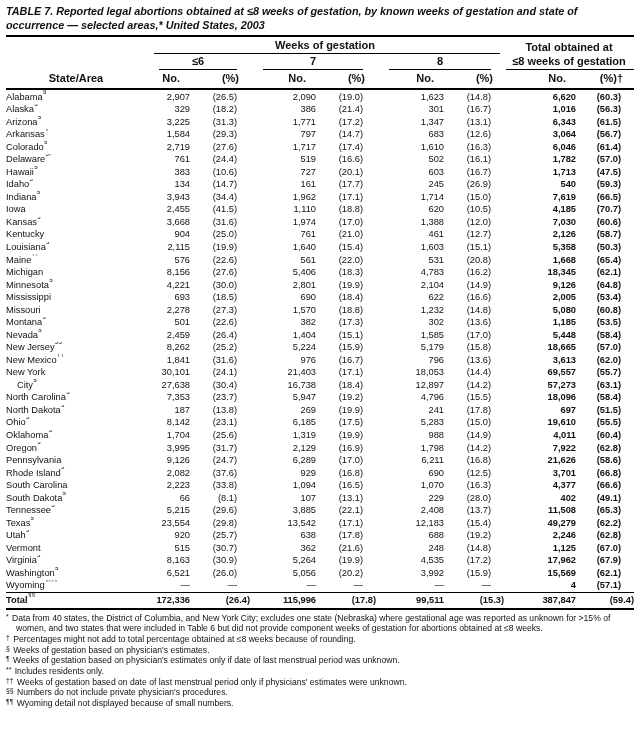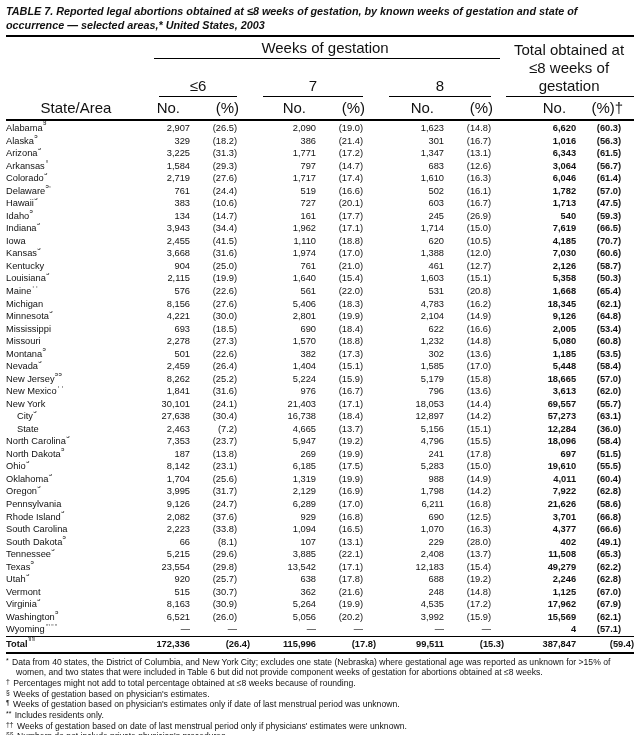--- a/index.html
+++ b/index.html
@@ -18,22 +18,22 @@
     margin-bottom:3px;
     font-style:italic;
   }
   table {
     border-collapse:collapse;
     width:628px;
     table-layout:fixed;
     border-top:2px solid #000;
   }
   thead th {
-    font-size:15px;
-    font-weight:normal;
+    font-size:11px;
+    font-weight:bold;
     padding:0;
     line-height:1.2;
     vertical-align:bottom;
     text-align:center;
     margin-top:36px;
   }
   th.grp { position:relative; padding-top:2px; padding-bottom:2px; }
   th.grp::after {
     content:""; position:absolute; left:8px; right:4px; bottom:0;
     border-bottom:1px solid #000;
@@ -384,31 +384,20 @@
           <td class="no">27,638</td>
           <td class="pct">(30.4)</td>
           <td class="no">16,738</td>
           <td class="pct">(18.4)</td>
           <td class="no">12,897</td>
           <td class="pct">(14.2)</td>
           <td class="no tot">57,273</td>
           <td class="pct tot">(63.1)</td>
         </tr>
         <tr>
-          <td class="state indent">State</td>
-          <td class="no">2,463</td>
-          <td class="pct">(7.2)</td>
-          <td class="no">4,665</td>
-          <td class="pct">(13.7)</td>
-          <td class="no">5,156</td>
-          <td class="pct">(15.1)</td>
-          <td class="no tot">12,284</td>
-          <td class="pct tot">(36.0)</td>
-        </tr>
-        <tr>
           <td class="state">North Carolina<sup class="fnmark">§</sup></td>
           <td class="no">7,353</td>
           <td class="pct">(23.7)</td>
           <td class="no">5,947</td>
           <td class="pct">(19.2)</td>
           <td class="no">4,796</td>
           <td class="pct">(15.5)</td>
           <td class="no tot">18,096</td>
           <td class="pct tot">(58.4)</td>
         </tr>

